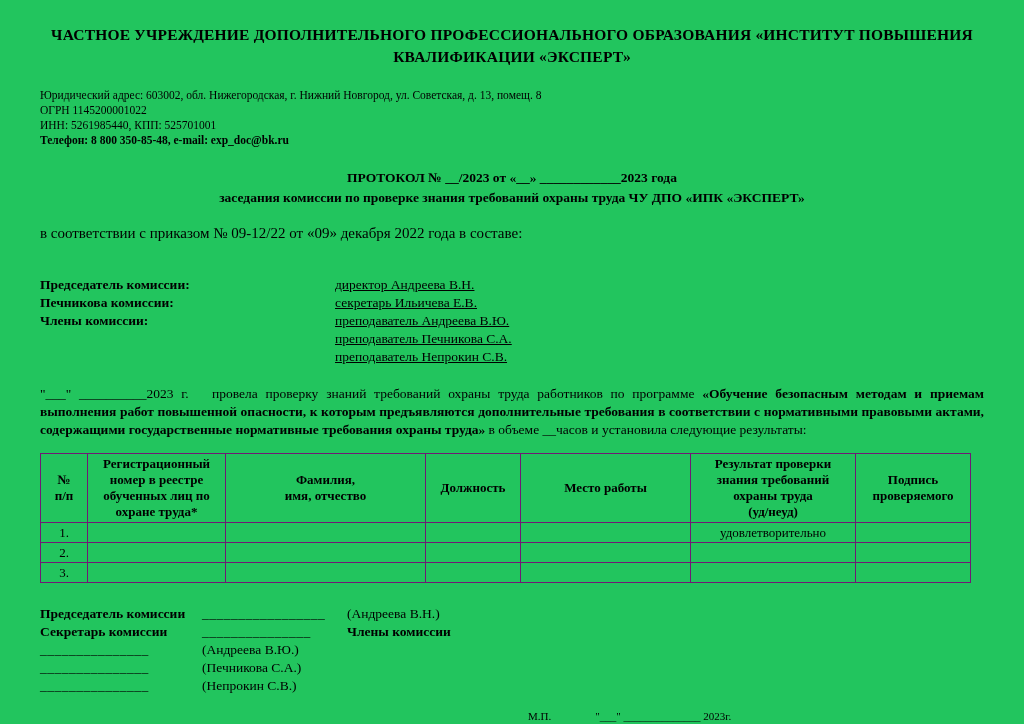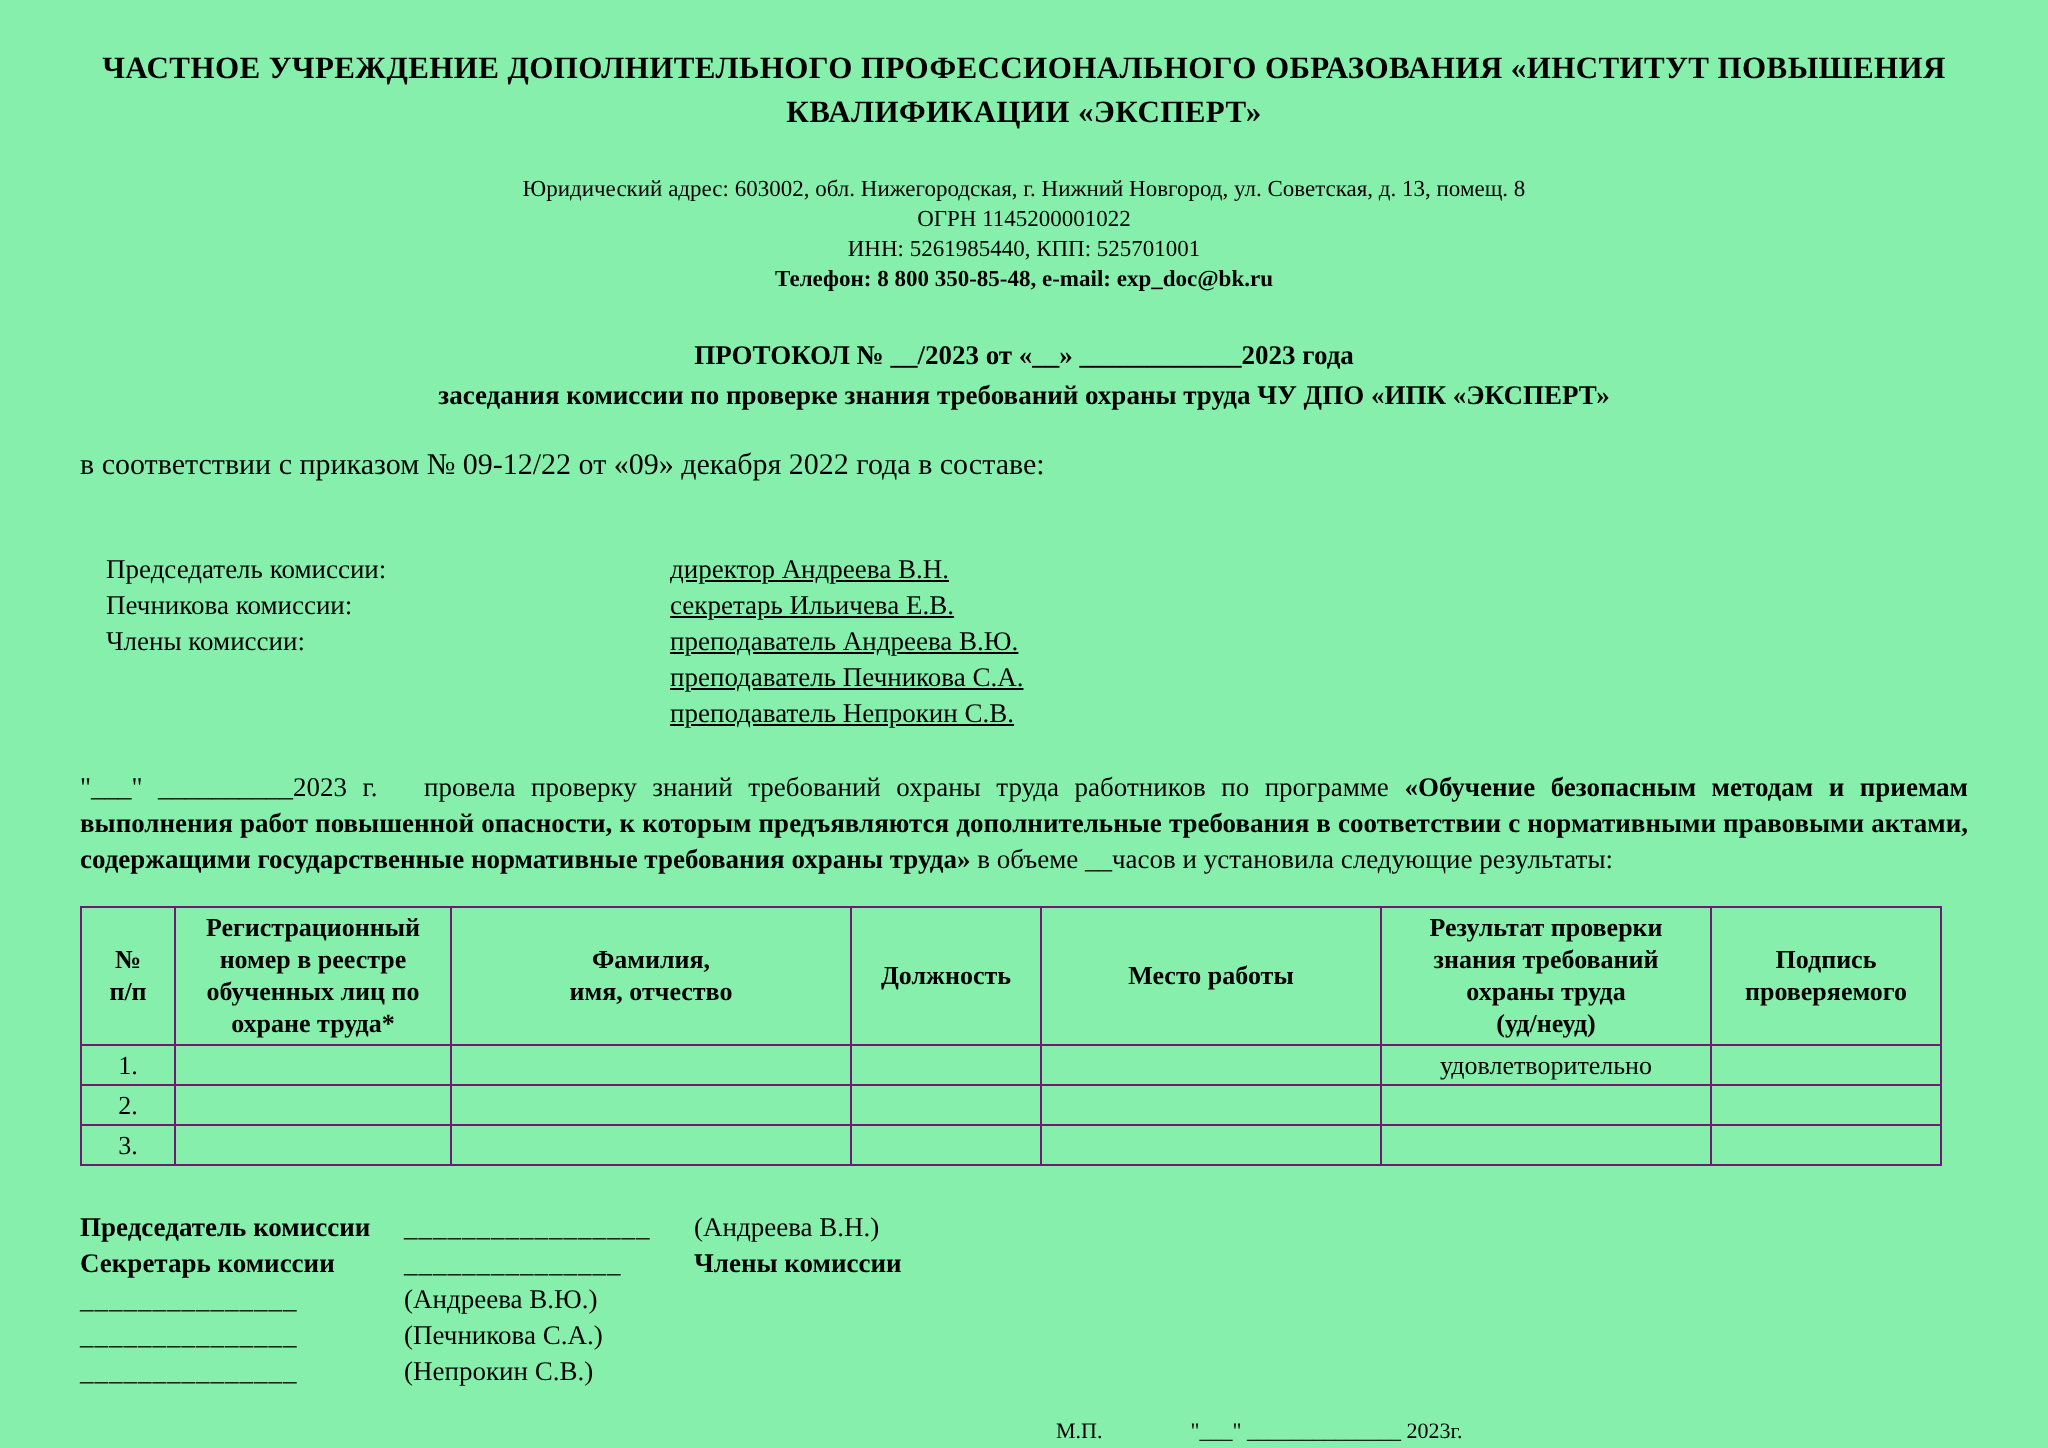--- a/index.html
+++ b/index.html
@@ -1,34 +1,33 @@
 <!DOCTYPE html>
 <html><head>
 <meta charset="utf-8">
 <style>
   html, body { margin: 0; padding: 0; background: #fff; }
   .page {
     width: 1024px; height: 724px;
     box-sizing: border-box;
     padding: 24px 40px 0 40px;
-    background: #86efac;
+    background: #22c55e;
     color: #000;
     font-family: "Liberation Serif", serif;
     overflow: hidden;
   }
   .org-title {
     text-align: center;
     font-weight: bold;
     font-size: 15.5px;
     line-height: 22px;
     letter-spacing: 0.2px;
   }
   .contact-block {
     margin-top: 20px;
-    text-align: center;
     font-size: 11.5px;
     line-height: 15px;
   }
   .contact-block .bold-line { font-weight: bold; }
   .protocol-head {
     margin-top: 20px;
     text-align: center;
     font-weight: bold;
     font-size: 13.5px;
     line-height: 20px;
@@ -38,21 +37,21 @@
     font-size: 15px;
     line-height: 18px;
   }
   .commission {
     margin-top: 34px;
     display: grid;
     grid-template-columns: 295px 1fr;
     font-size: 13.5px;
     line-height: 18px;
   }
-  .commission .label { font-weight: normal; margin-left: 13px; }
+  .commission .label { font-weight: bold; }
   .commission .value { text-decoration: underline; }
   .results-paragraph {
     margin-top: 19px;
     font-size: 13.5px;
     line-height: 18px;
     text-align: justify;
   }
   .results-paragraph .bold { font-weight: bold; }
   table.results-table {
     margin-top: 14px;

